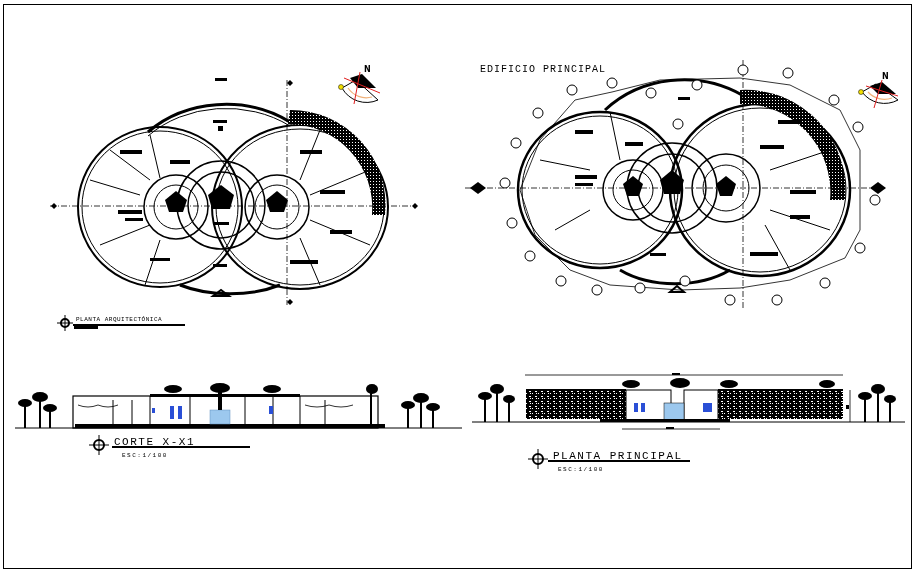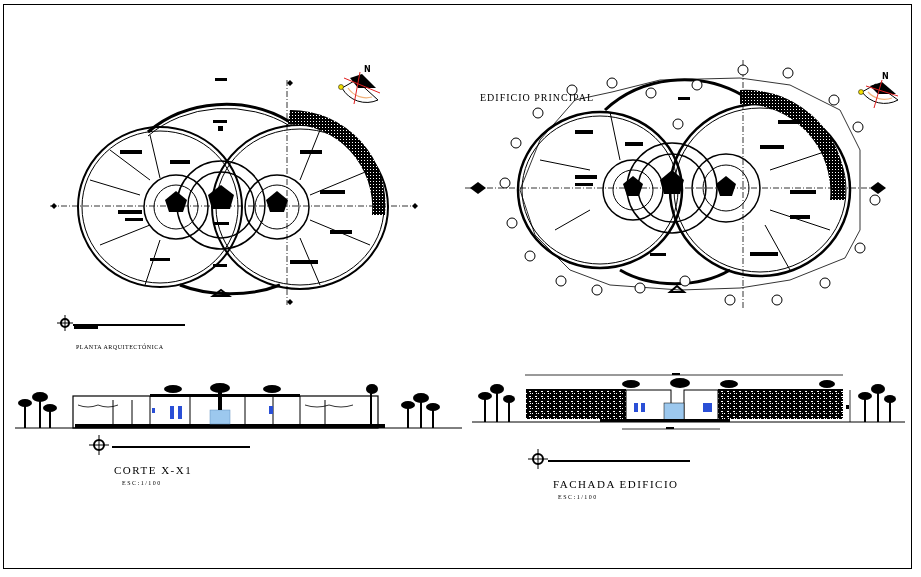--- a/index.html
+++ b/index.html
@@ -1,22 +1,22 @@
 <!DOCTYPE html>
 <html><head>
 <meta charset="utf-8">
 <style>
   html, body { margin: 0; padding: 0; background: #ffffff; }
   body { width: 921px; height: 577px; position: relative; overflow: hidden;
          font-family: "DejaVu Sans", sans-serif; }
   .sheet { position: absolute; left: 3px; top: 4px; width: 909px; height: 565px;
            border: 1.5px solid #000; box-sizing: border-box; background:#fff; }
   svg.canvas { position: absolute; left: 0; top: 0; }
-  .lbl { position: absolute; font-family: Liberation Serif, serif;
-         color: #000; letter-spacing: 1px; white-space: nowrap; margin-top: 28px; }
+  .lbl { position: absolute; font-family: Liberation Mono, monospace;
+         color: #000; letter-spacing: 1px; white-space: nowrap; }
   .lbl.title { font-size: 10px; }
   .lbl.big { font-size: 11px; letter-spacing: 1.5px; }
   .lbl.scale { font-size: 6px; letter-spacing: 1.5px; }
   .lbl.small { font-size: 6px; letter-spacing: 0.5px; }
   .ul { position: absolute; height: 2px; background: #000; }
 </style>
 </head>
 <body>
 
 <div class="sheet"></div>
@@ -285,15 +285,15 @@
 <div class="lbl small" style="left:76px; top:316px;">PLANTA ARQUITECTÓNICA</div>
 <div class="ul" style="left:73px; top:324px; width:112px;"></div>
 <div class="ul" style="left:74px; top:326px; width:24px; height:3px;"></div>
 
 <div class="lbl title" style="left:480px; top:64px;">EDIFICIO PRINCIPAL</div>
 
 <div class="lbl big" style="left:114px; top:436px;">CORTE X-X1</div>
 <div class="ul" style="left:112px; top:446px; width:138px;"></div>
 <div class="lbl scale" style="left:122px; top:452px;">ESC:1/100</div>
 
-<div class="lbl big" style="left:553px; top:450px;">FACHADA EDIFICIO</div>
+<div class="lbl big" style="left:553px; top:450px;">PLANTA PRINCIPAL</div>
 <div class="ul" style="left:548px; top:460px; width:142px;"></div>
 <div class="lbl scale" style="left:558px; top:466px;">ESC:1/100</div>
 
 </body></html>

